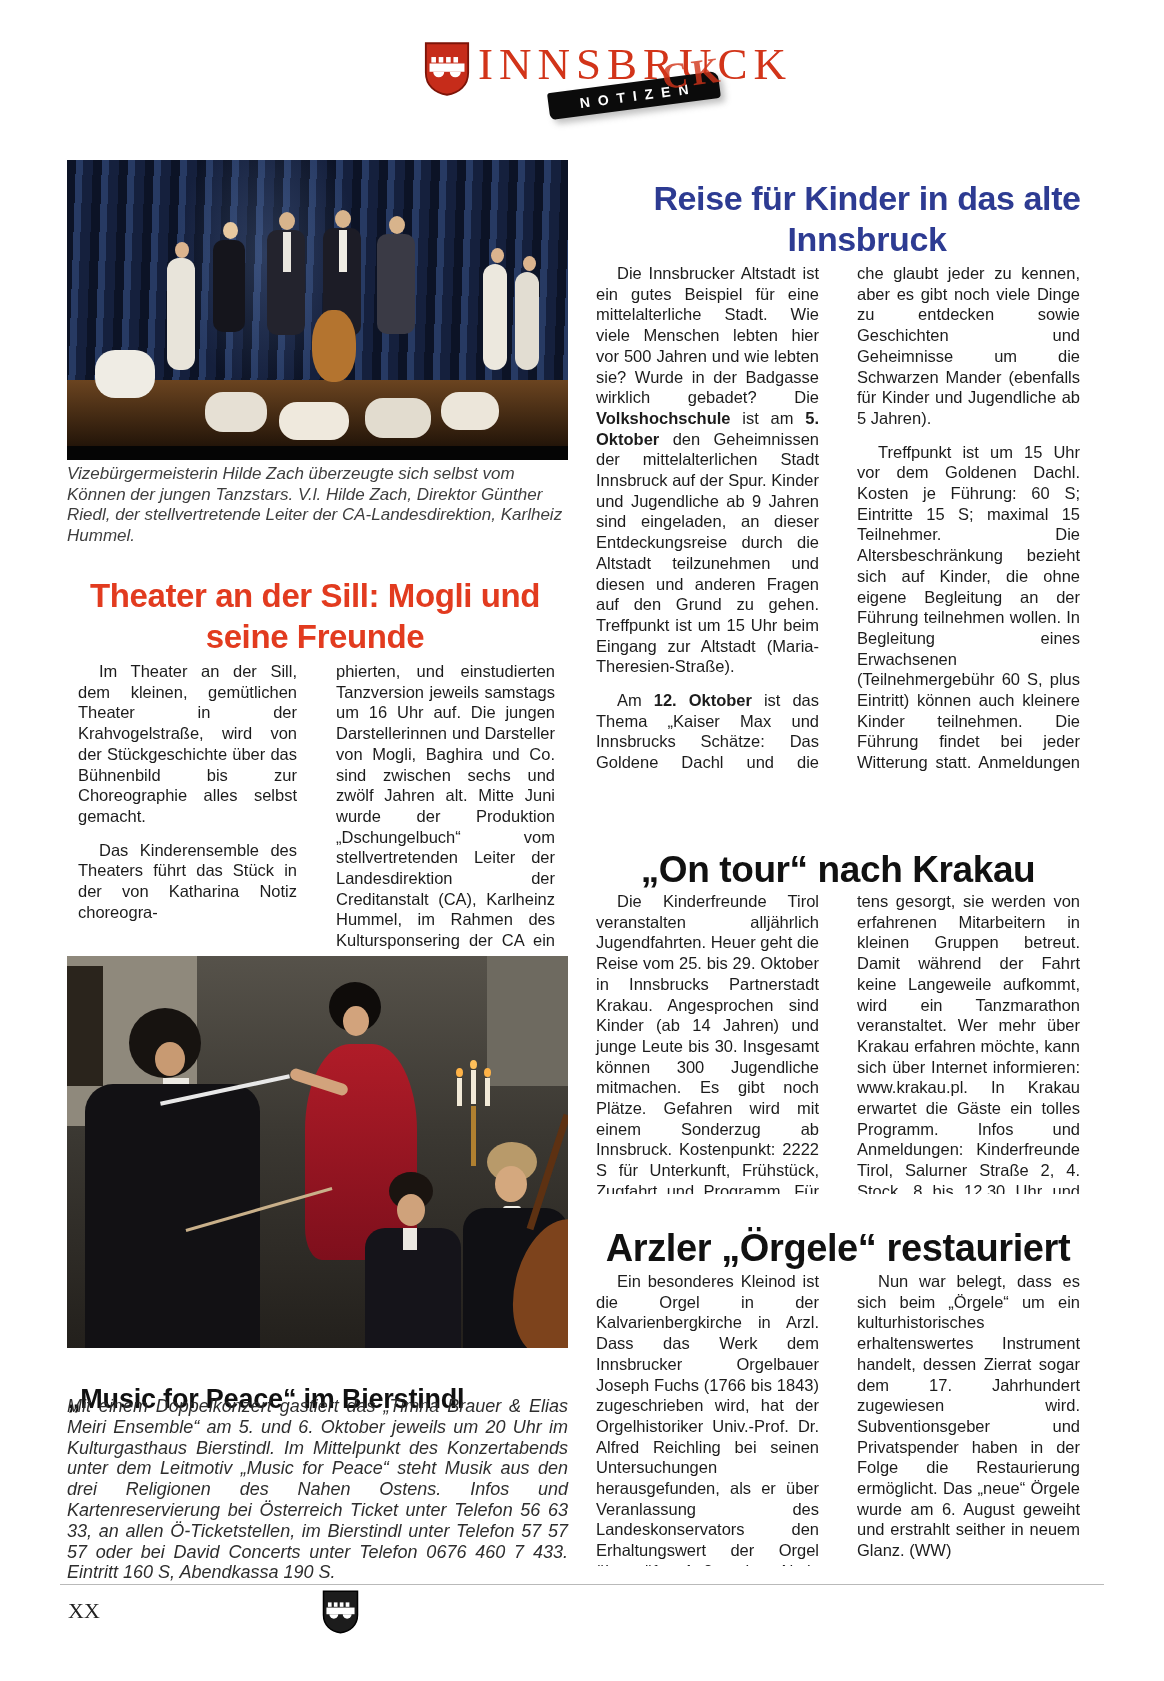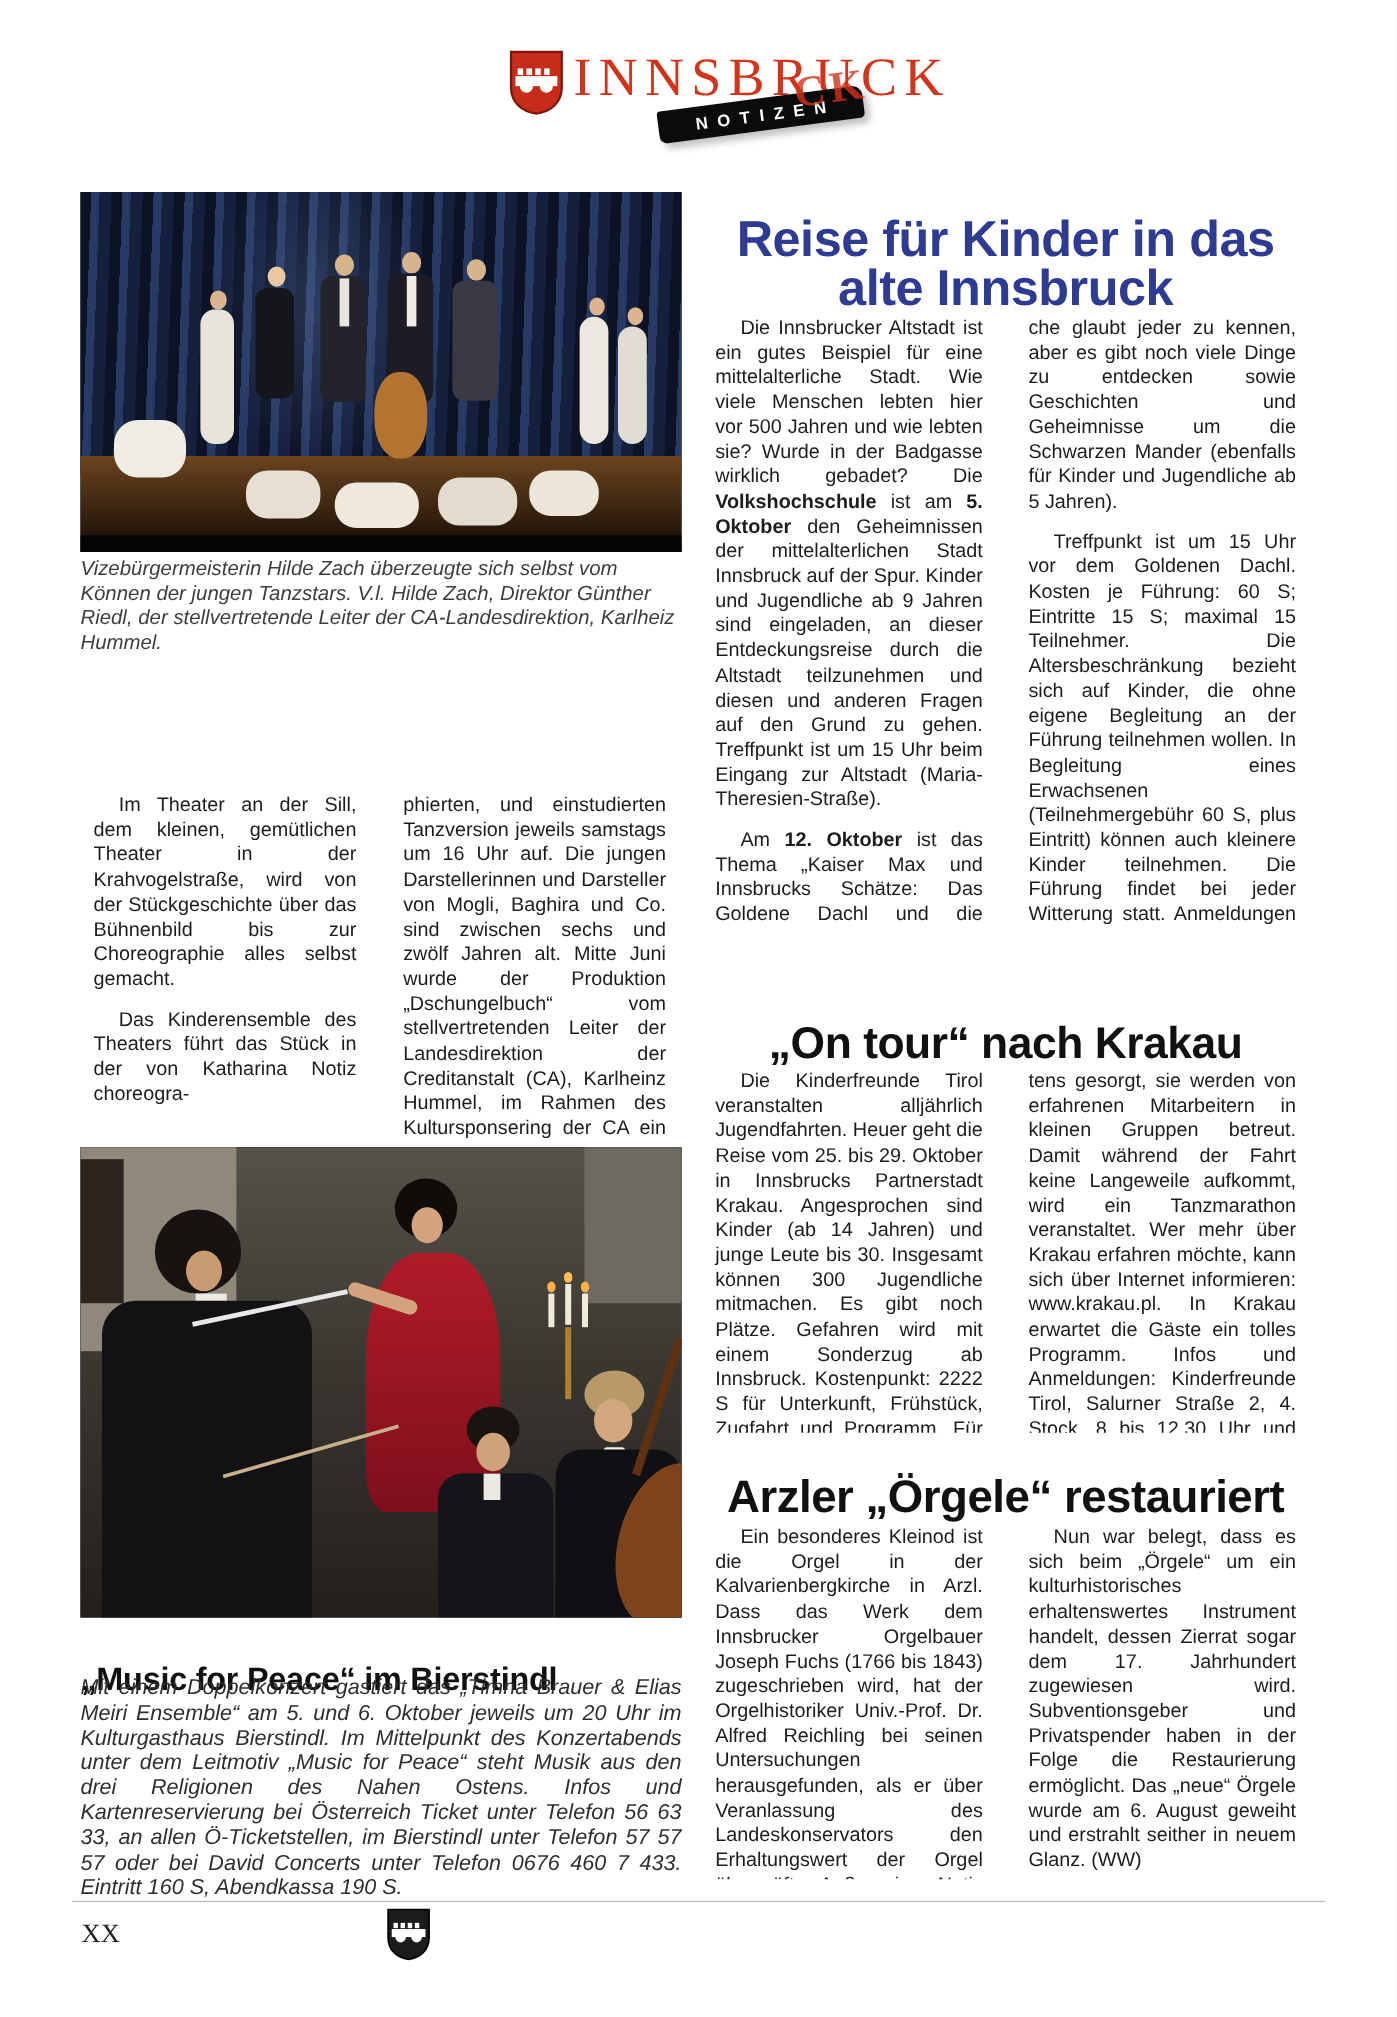--- a/index.html
+++ b/index.html
@@ -35,21 +35,21 @@
   #photo2{left:67px;top:956px;width:501px;height:392px;}
   .head{border-radius:50%;}
   
   .caption{
     position:absolute;left:67px;width:501px;
     font-style:italic;font-size:17px;line-height:20.6px;color:#3e3e3e;text-align:left;
   }
   #caption1{top:464px;}
   .headline{position:absolute;font-weight:700;text-align:center;letter-spacing:-0.4px;}
   #hl-theater{left:60px;top:548px;width:510px;font-size:33px;line-height:41px;color:var(--headlineRed,#e23b1f);}
-  #hl-reise{left:583px;top:158px;width:510px;font-size:42px;line-height:41px;color:var(--headlineBlue,#2d3b92);margin-top:20px;}
+  #hl-reise{left:612px;top:158px;width:510px;font-size:34px;line-height:41px;color:var(--headlineBlue,#2d3b92);margin-top:20px;}
   #hl-krakau{left:583px;top:818px;width:510px;font-size:37px;line-height:42px;color:var(--headlineBlack,#111);text-align:center;}
   #hl-arzler{left:583px;top:1194px;width:510px;font-size:38px;line-height:44px;color:var(--headlineBlack,#111);}
   #hl-music{left:67px;top:1356px;width:501px;font-size:27px;line-height:32px;text-align:left;color:var(--headlineBlack,#111);letter-spacing:-0.2px;}
   
   .cols{position:absolute;display:flex;overflow:hidden;}
   .col{font-size:16.5px;line-height:20.7px;text-align:justify;hyphens:auto;overflow:hidden;}
   .col p{margin:13px;}
   .col p.indent{text-indent:21px;}
   .b{font-weight:700;}
   #cols-theater{left:65px;top:648px;width:503px;height:302px;gap:13px;}
@@ -124,20 +124,21 @@
     <div style="left:28px;top:190px;width:60px;height:48px;background:#efece4;border-radius:20px;"></div>
     <div style="left:138px;top:232px;width:62px;height:40px;background:#e6e0d4;border-radius:18px;"></div>
     <div style="left:212px;top:242px;width:70px;height:38px;background:#efe9dd;border-radius:18px;"></div>
     <div style="left:298px;top:238px;width:66px;height:40px;background:#e2dccf;border-radius:18px;"></div>
     <div style="left:374px;top:232px;width:58px;height:38px;background:#ece6da;border-radius:18px;"></div>
     <div style="left:0;bottom:0;right:0;height:14px;background:#050505;"></div>
   </div>
 
   <div class="caption" id="caption1">Vizebürgermeisterin Hilde Zach überzeugte sich selbst vom Können der jungen Tanzstars. V.l. Hilde Zach, Direktor Günther Riedl, der stellvertretende Leiter der CA-Landesdirektion, Karlheiz Hummel.</div>
 
+  <h2 class="headline" id="hl-theater">Theater an der Sill: Mogli und seine Freunde</h2>
   <div class="cols" id="cols-theater">
     <div class="col">
         <p class="indent"><span>Im Theater an der Sill, dem kleinen, gemütlichen Theater in der Krahvogelstraße, wird von der Stückgeschichte über das Bühnenbild bis zur Choreographie alles selbst gemacht.</span></p>
         <p class="indent"><span>Das Kinderensemble des Theaters führt das Stück in der von Katharina Notiz choreogra-</span></p>
       </div>
     <div class="col">
         <p><span>phierten, und einstudierten Tanzversion jeweils samstags um 16 Uhr auf. Die jungen Darstellerinnen und Darsteller von Mogli, Baghira und Co. sind zwischen sechs und zwölf Jahren alt. Mitte Juni wurde der Produktion „Dschungelbuch“ vom stellvertretenden Leiter der Landesdirektion der Creditanstalt (CA), Karlheinz Hummel, im Rahmen des Kultursponsering der CA ein namhafter Geldbetrag zur Verfügung gestellt. (KR)</span></p>
       </div>
   </div>
 

